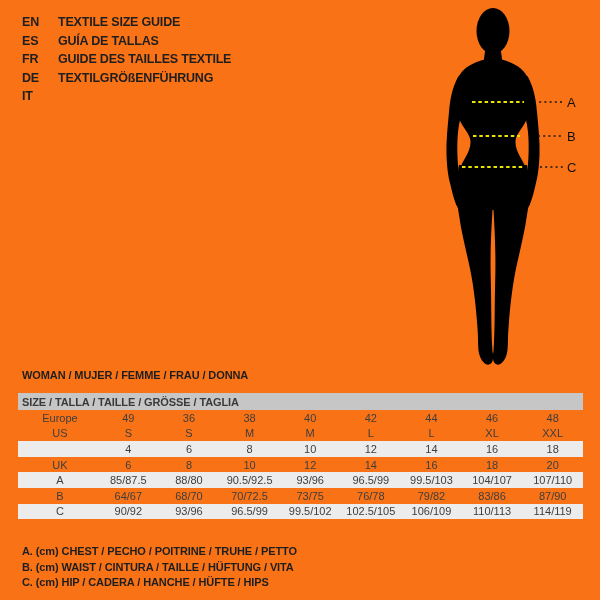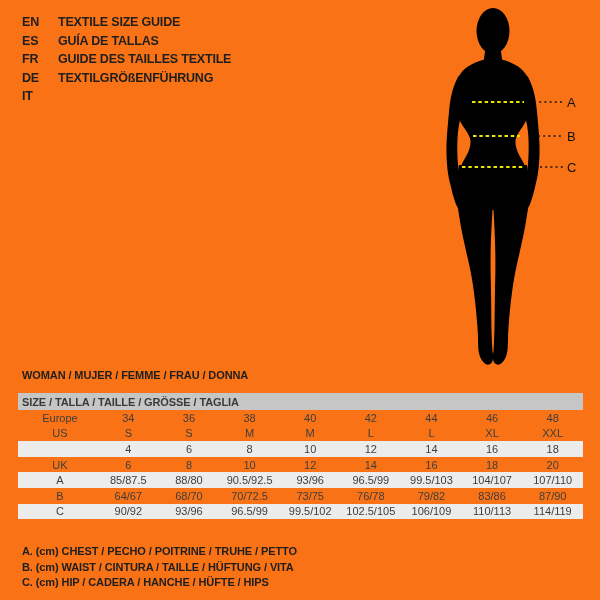--- a/index.html
+++ b/index.html
@@ -114,21 +114,21 @@
     <text class="abc-label" x="177" y="172">C</text>
   </svg>
 
   <div class="section-title">WOMAN / MUJER / FEMME / FRAU / DONNA</div>
 
   <div class="size-table">
     <div class="size-table-header">SIZE / TALLA / TAILLE / GRÖSSE / TAGLIA</div>
     <div id="table-body">
         <div class="trow">
           <div class="tcell label">Europe</div>
-          <div class="tcell">34</div>
+          <div class="tcell">49</div>
           <div class="tcell">36</div>
           <div class="tcell">38</div>
           <div class="tcell">40</div>
           <div class="tcell">42</div>
           <div class="tcell">44</div>
           <div class="tcell">46</div>
           <div class="tcell">48</div>
         </div>
         <div class="trow">
           <div class="tcell label">US</div>

